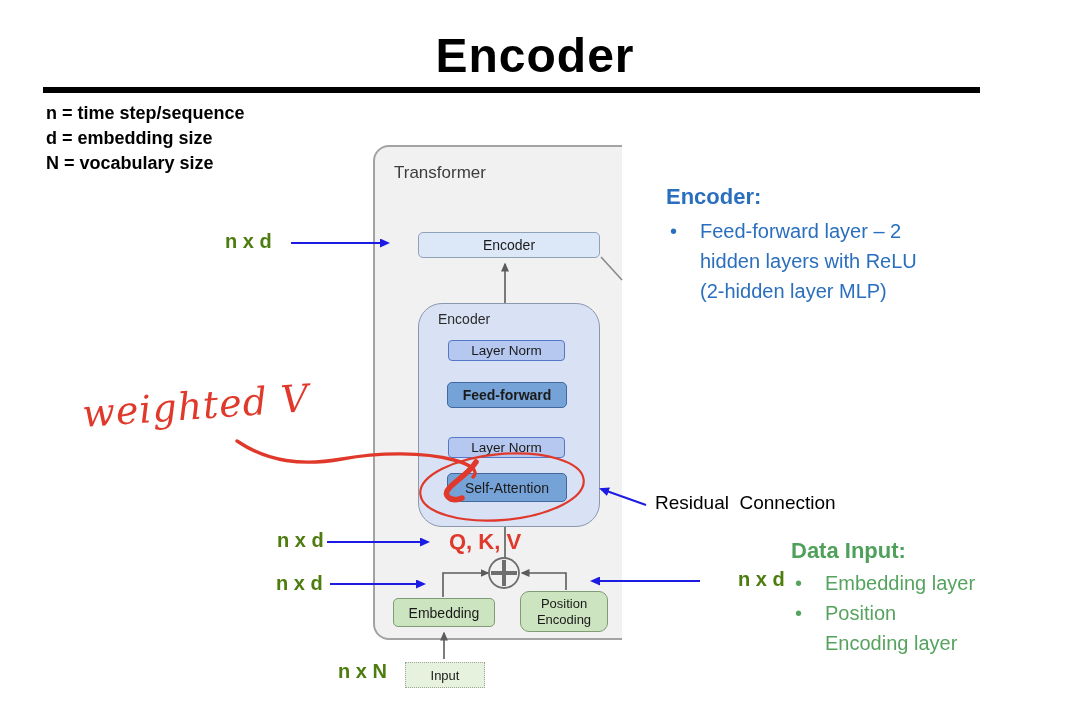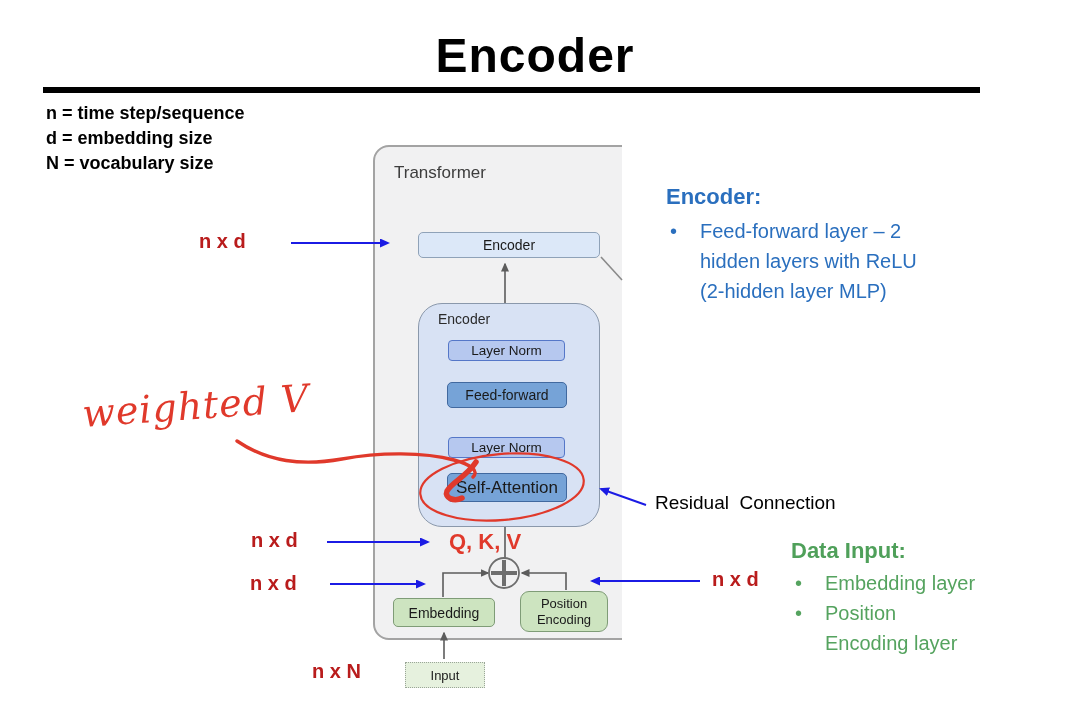--- a/index.html
+++ b/index.html
@@ -24,33 +24,33 @@
   .box{display:flex;align-items:center;justify-content:center;text-align:center;z-index:2;
        box-sizing:border-box;color:#1a1a1a;}
   #enc-top{left:418px;top:232px;width:182px;height:26px;background:#dce8f8;
            border:1.5px solid #8fa2b8;border-radius:5px;font-size:14px;}
   #enc-inner{left:418px;top:303px;width:182px;height:224px;background:#d8e2f4;
              border:1.5px solid #8a98ab;border-radius:24px;}
   #enc-inner-label{left:438px;top:311px;font-size:14px;color:#2a2a2a;z-index:2;}
   #layer-norm-1{left:448px;top:340px;width:117px;height:21px;background:#b6c8ef;
                 border:1.2px solid #5577c8;border-radius:4px;font-size:13.5px;}
   #feed-forward{left:447px;top:382px;width:120px;height:26px;background:#76a3d7;
-                border:1.2px solid #41699f;border-radius:5px;font-size:14px;}
+                border:1.2px solid #41699f;border-radius:5px;font-size:14px;font-weight:bold;}
   #layer-norm-2{left:448px;top:437px;width:117px;height:21px;background:#b6c8ef;
                 border:1.2px solid #5577c8;border-radius:4px;font-size:13.5px;}
   #self-attention{left:447px;top:473px;width:120px;height:29px;background:#76a3d7;
-                  border:1.2px solid #41699f;border-radius:5px;font-size:17px;}
+                  border:1.2px solid #41699f;border-radius:5px;font-size:14px;}
   #embedding{left:393px;top:598px;width:102px;height:29px;background:#cde4c0;
              border:1.2px solid #7f9c77;border-radius:5px;font-size:14px;}
   #position-encoding{left:520px;top:591px;width:88px;height:41px;background:#cde4c0;
                      border:1.2px solid #7f9c77;border-radius:9px;font-size:13px;line-height:1.2;}
   #input-box{left:405px;top:662px;width:80px;height:26px;background:#e6f1de;
              border:1.5px dotted #9aa598;font-size:13px;z-index:2;}
   
-  .nxd{font-size:20px;font-weight:bold;color:#b91c1c;z-index:4;white-space:pre;}
+  .nxd{font-size:20px;font-weight:bold;color:#4d7c0f;z-index:4;white-space:pre;margin-left:26px;}
   #nxd-1{left:199px;top:230px;}
   #nxd-2{left:251px;top:529px;}
   #nxd-3{left:250px;top:572px;}
   #nxn-1{left:312px;top:660px;}
   #nxd-4{left:712px;top:568px;}
   #qkv{left:449px;top:529px;font-size:22px;font-weight:bold;color:#e0392b;z-index:4;white-space:pre;}
   #weighted-v{left:82px;top:384px;font-size:38px;font-style:italic;letter-spacing:1px;
               font-family:"DejaVu Serif",serif;color:#e0392b;transform:rotate(-4deg);z-index:4;white-space:pre;}
   #residual-label{left:655px;top:492px;font-size:19px;color:#000;z-index:4;white-space:pre;}
   

